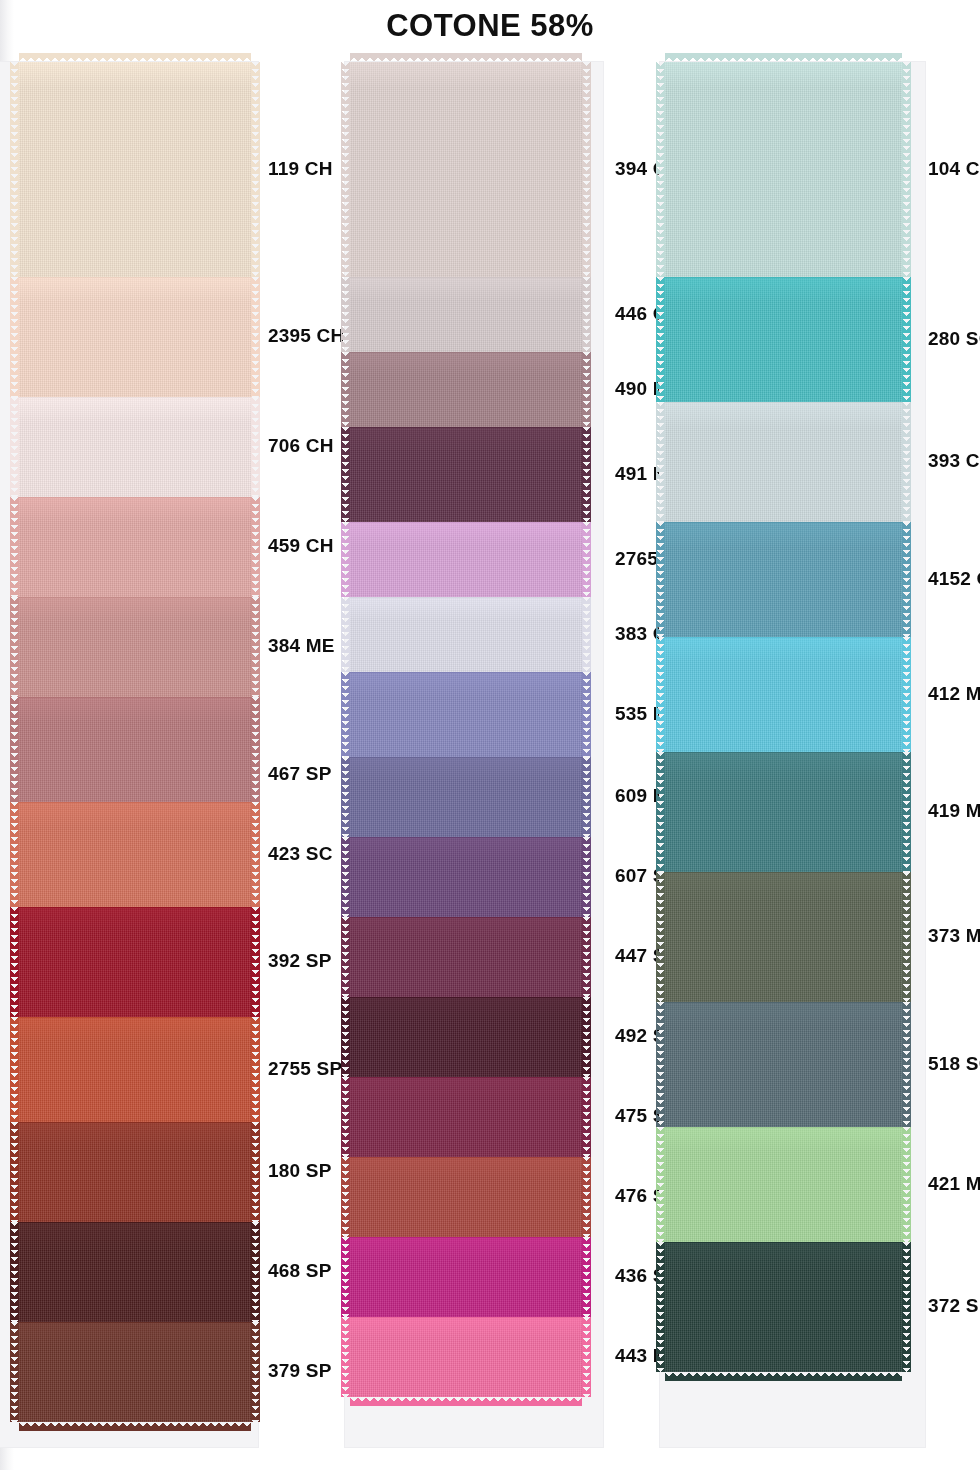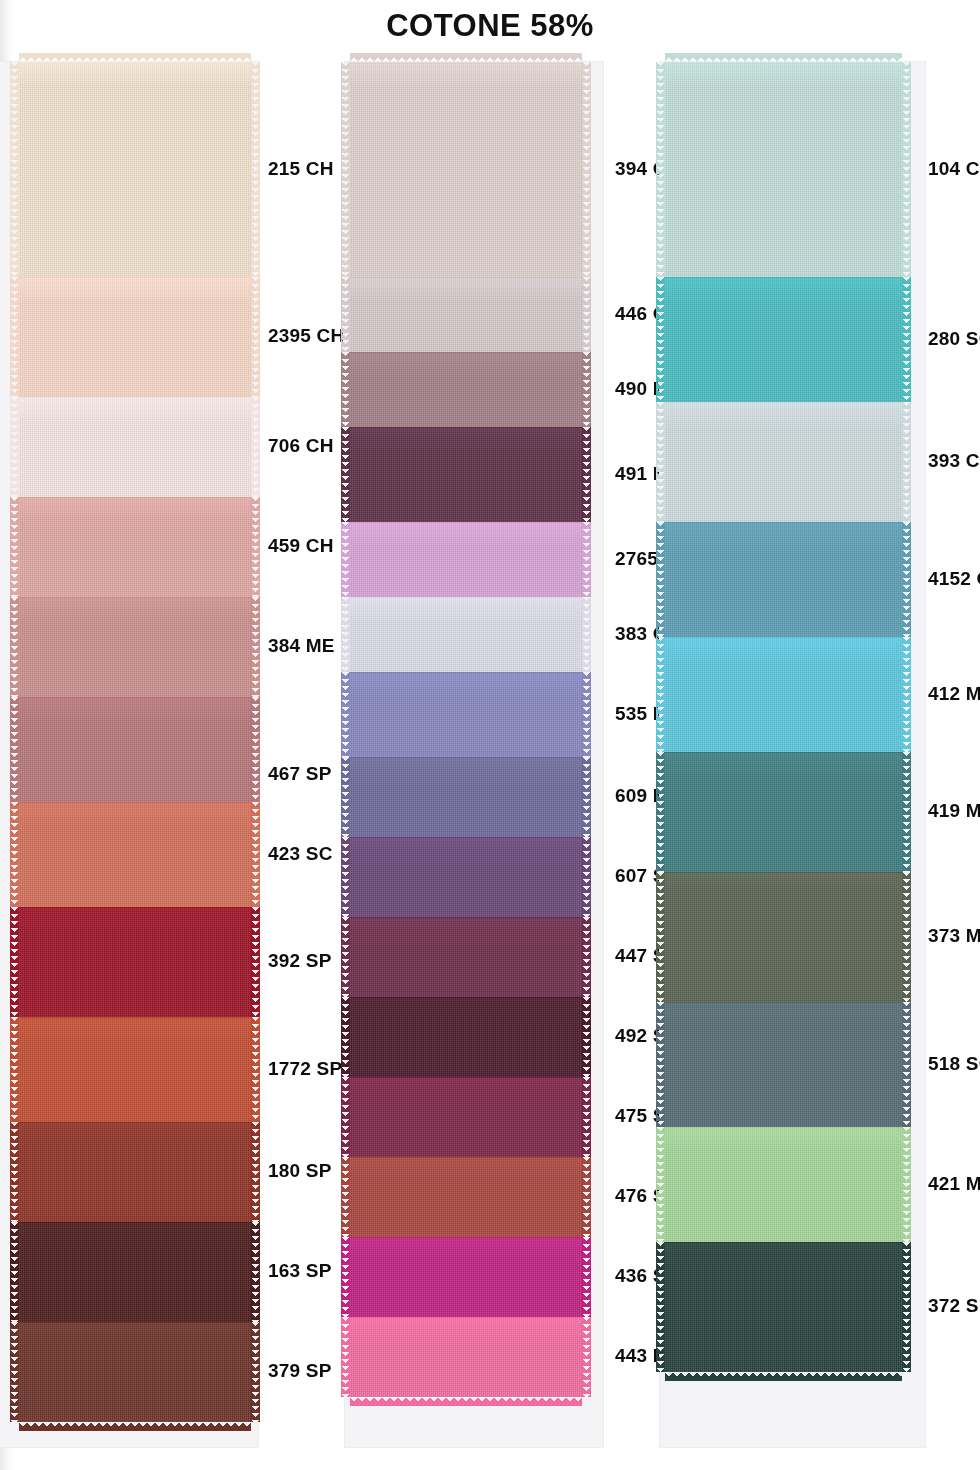--- a/index.html
+++ b/index.html
@@ -233,31 +233,31 @@
         </div>
         <div class="fabric-chip" style="top: 1260px; height: 100px; background: rgb(107, 52, 43); z-index: 89;">
           <div class="chip-surface"></div>
           <div class="pink-edge left" style="background-image: linear-gradient(-45deg, rgb(107, 52, 43) 50%, transparent 50%), linear-gradient(45deg, rgb(107, 52, 43) 50%, transparent 50%); background-size: 9px 7px, 9px 7px; background-position: 0px 0px, 0px 7px;"></div>
           <div class="pink-edge right" style="background-image: linear-gradient(45deg, rgb(107, 52, 43) 50%, transparent 50%), linear-gradient(-45deg, rgb(107, 52, 43) 50%, transparent 50%); background-size: 9px 7px, 9px 7px; background-position: 0px 0px, 0px 7px;"></div>
           <div class="chip-seam" style="background: rgb(81, 26, 17);"></div>
           <div class="pink-edge-bottom" style="background-image: linear-gradient(45deg, rgb(107, 52, 43) 50%, transparent 50%), linear-gradient(-45deg, rgb(107, 52, 43) 50%, transparent 50%); background-size: 8px 9px, 8px 9px; background-position: 0px 0px, 8px 0px;"></div>
           <div style="position: absolute; left: 0px; right: 0px; top: 0px; height: 26px; background: linear-gradient(rgb(123, 68, 59) 0%, transparent 100%); opacity: 0.5;"></div>
         </div>
       </div>
-  <div class="chip-label" style="top: 95.5px;">215 CH</div>
+  <div class="chip-label" style="top: 95.5px;">119 CH</div>
       <div class="chip-label" style="top: 263px;">2395 CH</div>
       <div class="chip-label" style="top: 373px;">706 CH</div>
       <div class="chip-label" style="top: 473px;">459 CH</div>
       <div class="chip-label" style="top: 573px;">384 ME</div>
       <div class="chip-label" style="top: 701px;">467 SP</div>
       <div class="chip-label" style="top: 780.5px;">423 SC</div>
       <div class="chip-label" style="top: 888px;">392 SP</div>
-      <div class="chip-label" style="top: 995.5px;">1772 SP</div>
+      <div class="chip-label" style="top: 995.5px;">2755 SP</div>
       <div class="chip-label" style="top: 1098px;">180 SP</div>
-      <div class="chip-label" style="top: 1198px;">163 SP</div>
+      <div class="chip-label" style="top: 1198px;">468 SP</div>
       <div class="chip-label" style="top: 1298px;">379 SP</div>
     </div>
 
   <div class="swatch-column" id="swatch-column-2">
     <div class="card-backing"></div>
     <div class="chip-stack">
         <div class="fabric-chip" style="top: 0px; height: 215px; background: rgb(221, 208, 205); z-index: 100;">
           <div class="chip-surface"></div>
           <div class="pink-edge left" style="background-image: linear-gradient(-45deg, rgb(221, 208, 205) 50%, transparent 50%), linear-gradient(45deg, rgb(221, 208, 205) 50%, transparent 50%); background-size: 9px 7px, 9px 7px; background-position: 0px 0px, 0px 7px;"></div>
           <div class="pink-edge right" style="background-image: linear-gradient(45deg, rgb(221, 208, 205) 50%, transparent 50%), linear-gradient(-45deg, rgb(221, 208, 205) 50%, transparent 50%); background-size: 9px 7px, 9px 7px; background-position: 0px 0px, 0px 7px;"></div>

